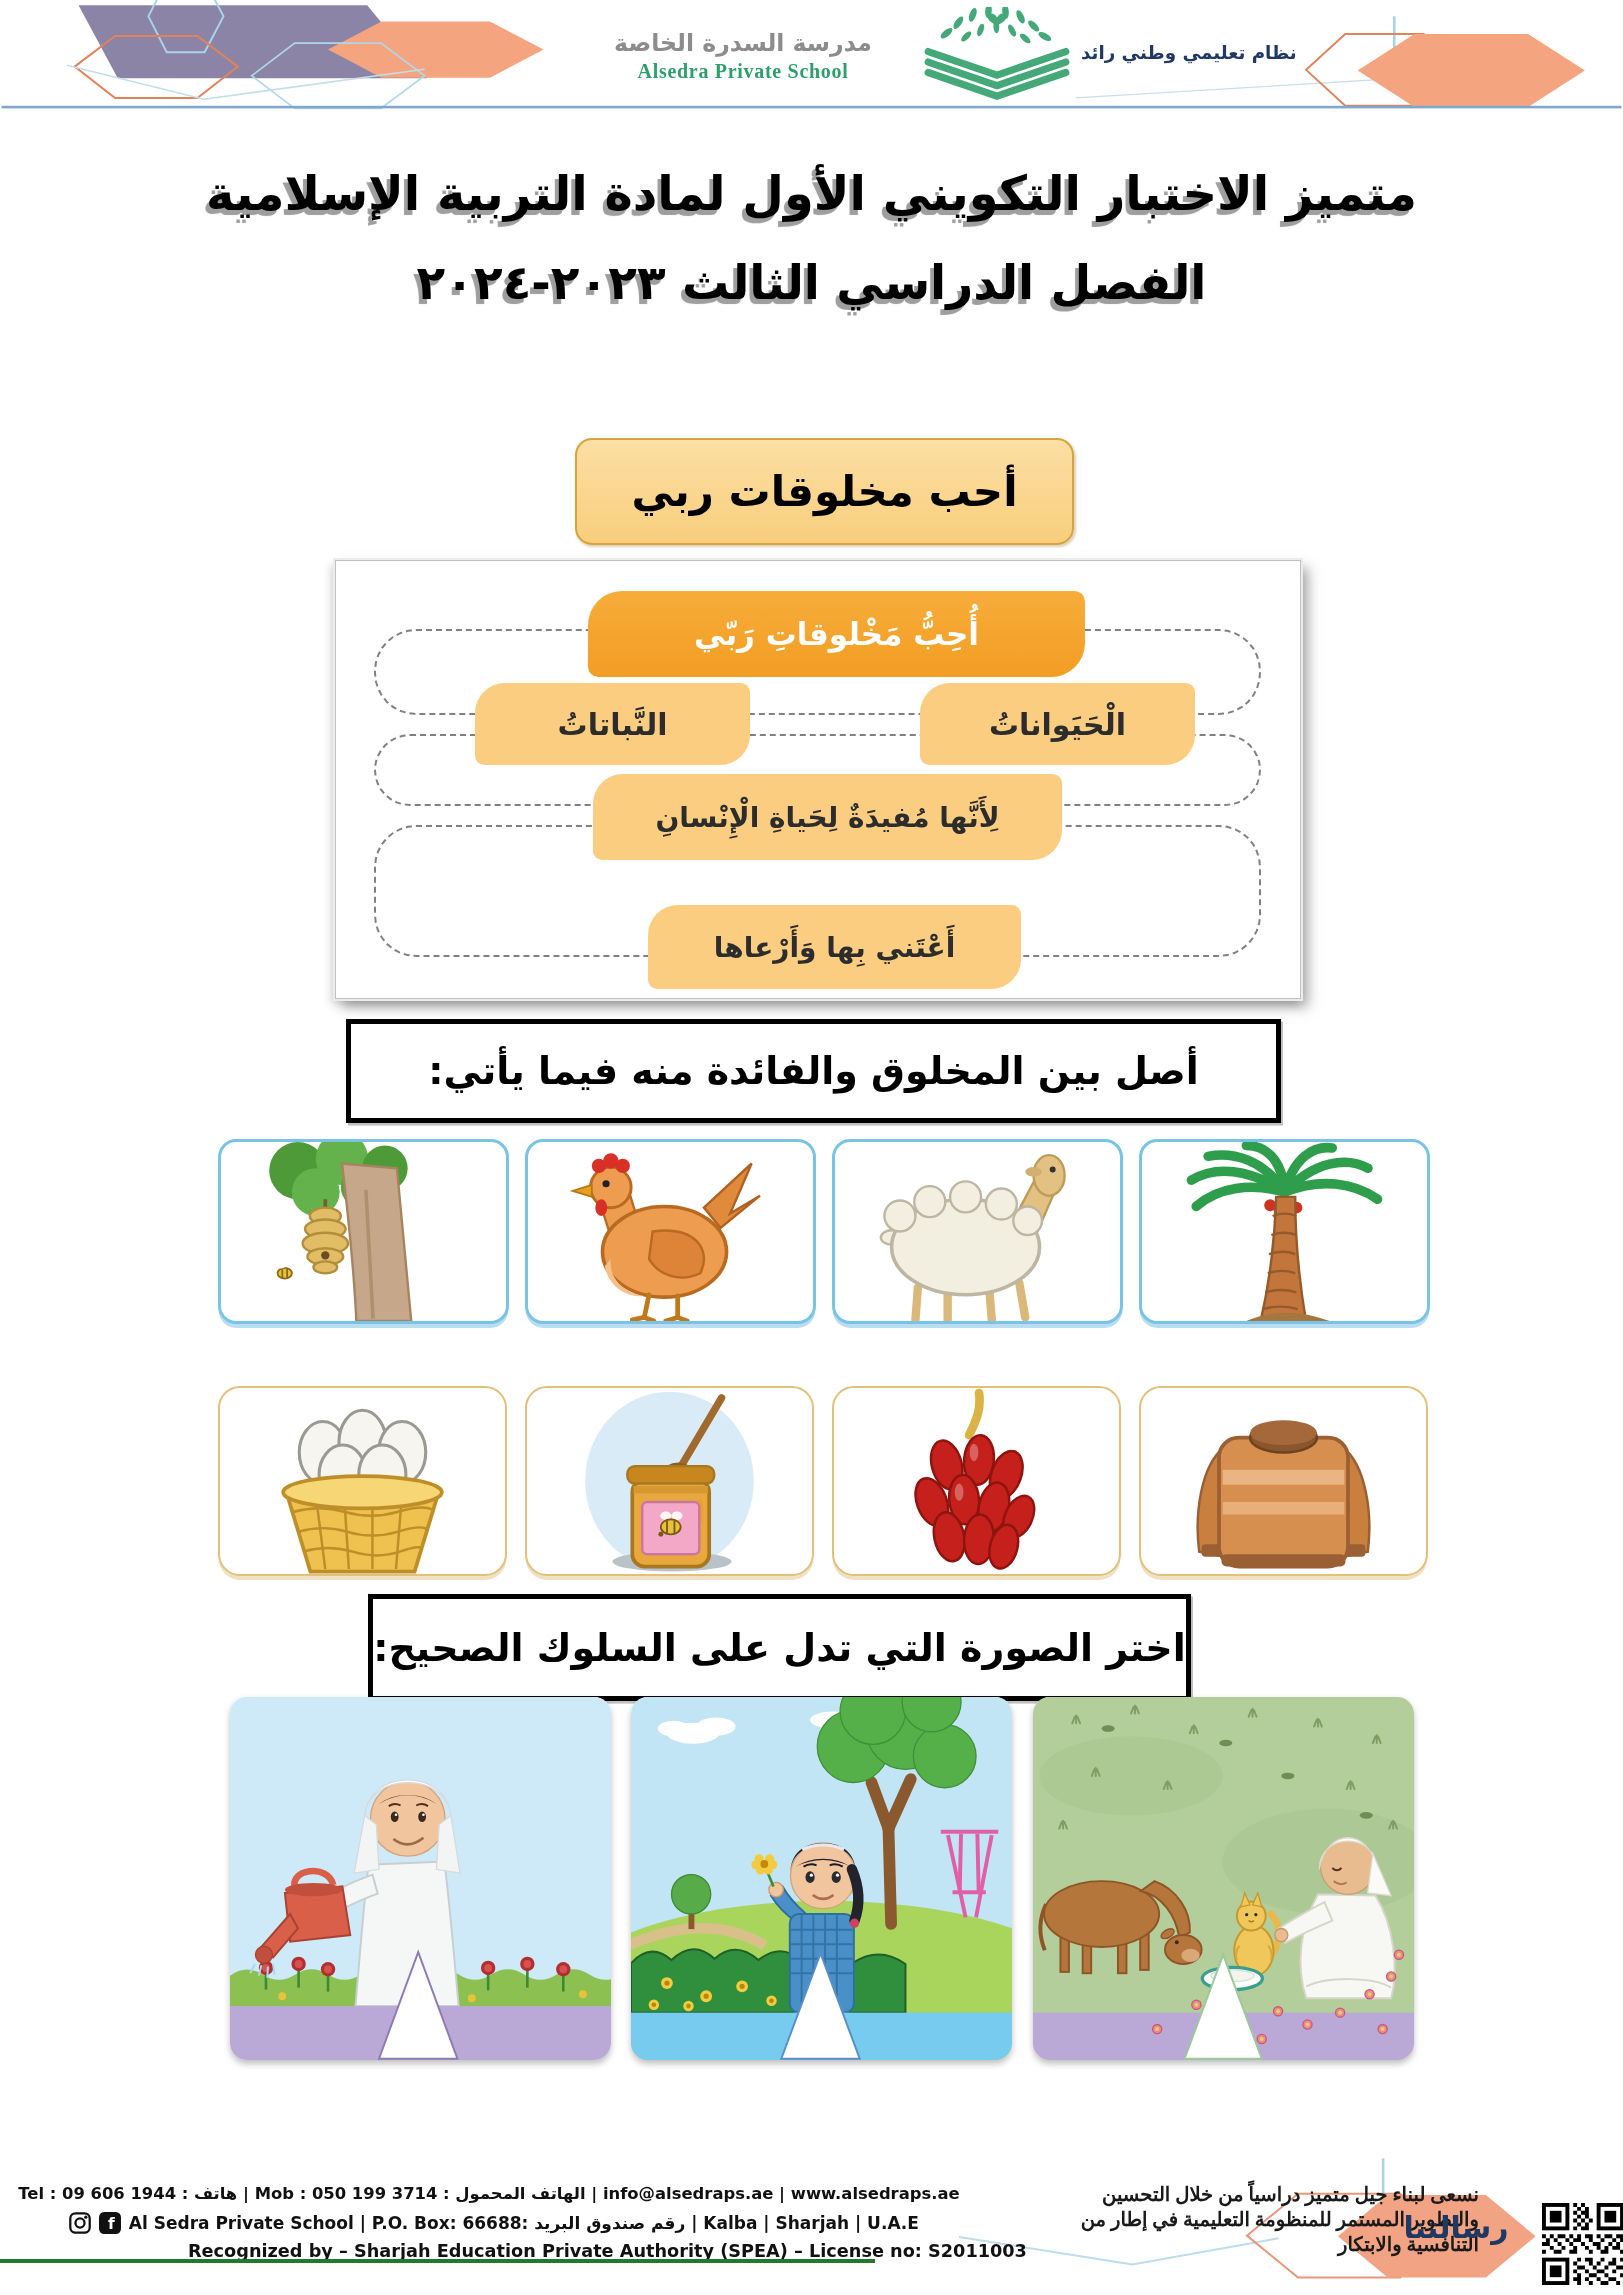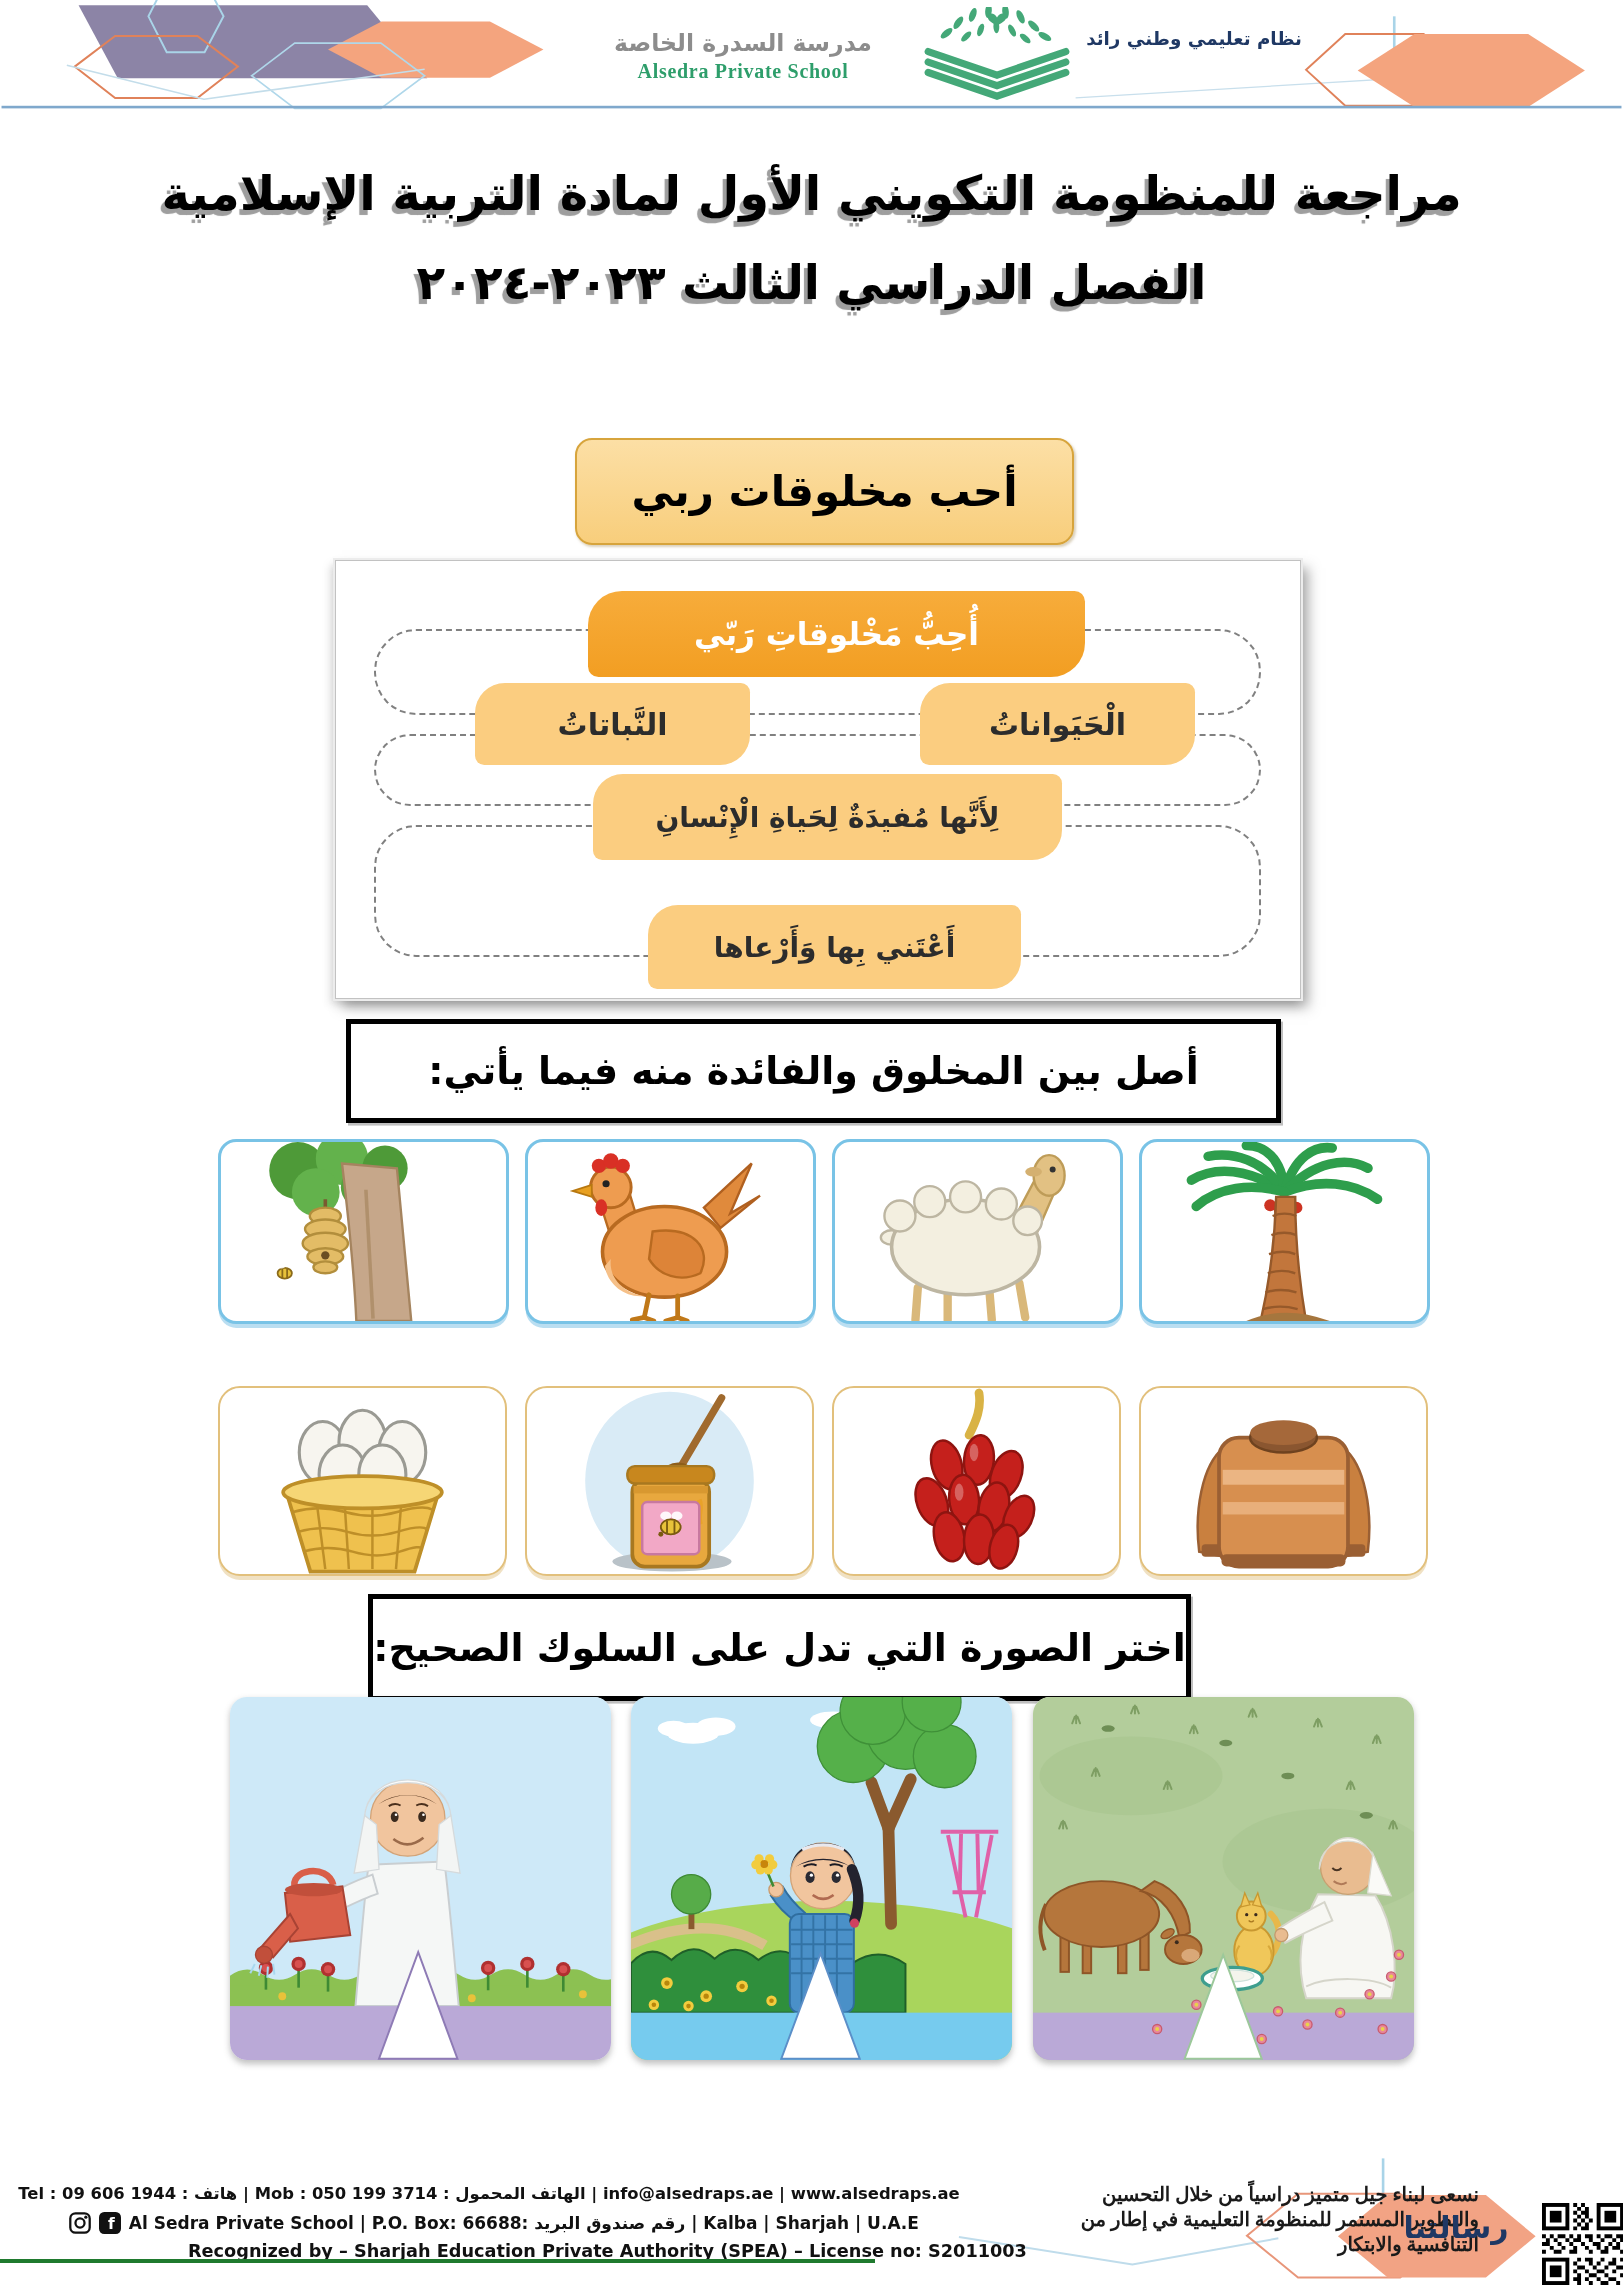--- a/index.html
+++ b/index.html
@@ -5,21 +5,21 @@
   html,body{margin:0;padding:0;background:#ffffff;}
   .page{position:relative;width:1623px;height:2295px;background:#fff;overflow:hidden;
         font-family:"DejaVu Sans",sans-serif;border-radius:16px;}
   .abs{position:absolute;}
 
   
   .school-names{left:576px;top:29px;width:334px;text-align:center;}
   .school-ar{font-size:23.6px;font-weight:bold;color:#8C8C8C;direction:rtl;line-height:29px;}
   .school-en{font-family:"Liberation Serif","DejaVu Serif",serif;font-size:20px;font-weight:bold;
              color:#2E9E6B;line-height:26px;letter-spacing:0.7px;}
-  .motto{left:1081px;top:28px;width:226px;text-align:center;font-size:18.3px;font-weight:bold;
+  .motto{left:1081px;top:42px;width:226px;text-align:left;font-size:18.3px;font-weight:bold;
          color:#1F3864;direction:rtl;}
 
   
   .doc-title{left:0;right:0;text-align:center;direction:rtl;white-space:nowrap;
              font-weight:bold;color:#000;text-shadow:-3.9px 4.6px 0.7px #9e9e9e;}
   .doc-title.l1{top:157px;font-size:48px;line-height:72px;}
   .doc-title.l2{top:247px;font-size:47px;line-height:72px;}
 
   
   .topic-box{left:575px;top:438px;width:495px;height:103px;border:2.6px solid #D7A43C;
@@ -123,21 +123,21 @@
     </g>
     <g fill="none" stroke="#44A878" stroke-width="11" stroke-linecap="round">
       <path d="M20,68 L125,104 L230,68"></path>
       <path d="M20,84 L125,120 L230,84"></path>
       <path d="M20,100 L125,136 L230,100"></path>
     </g>
   </svg>
 
   <div class="abs motto">نظام تعليمي وطني رائد</div>
 
-  <div class="abs doc-title l1">مراجعة للمنظومة التكويني الأول لمادة التربية الإسلامية</div>
+  <div class="abs doc-title l1">متميز الاختبار التكويني الأول لمادة التربية الإسلامية</div>
   <div class="abs doc-title l2">الفصل الدراسي الثالث ٢٠٢٣-٢٠٢٤</div>
 
   <div class="abs topic-box">أحب مخلوقات ربي</div>
 
   <div class="abs diagram-frame">
     <div class="capsule cap1"></div>
     <div class="capsule cap2"></div>
     <div class="capsule cap3"></div>
     <div class="dbox root">أُحِبُّ مَخْلوقاتِ رَبّي</div>
     <div class="dbox cat right">الْحَيَواناتُ</div>

